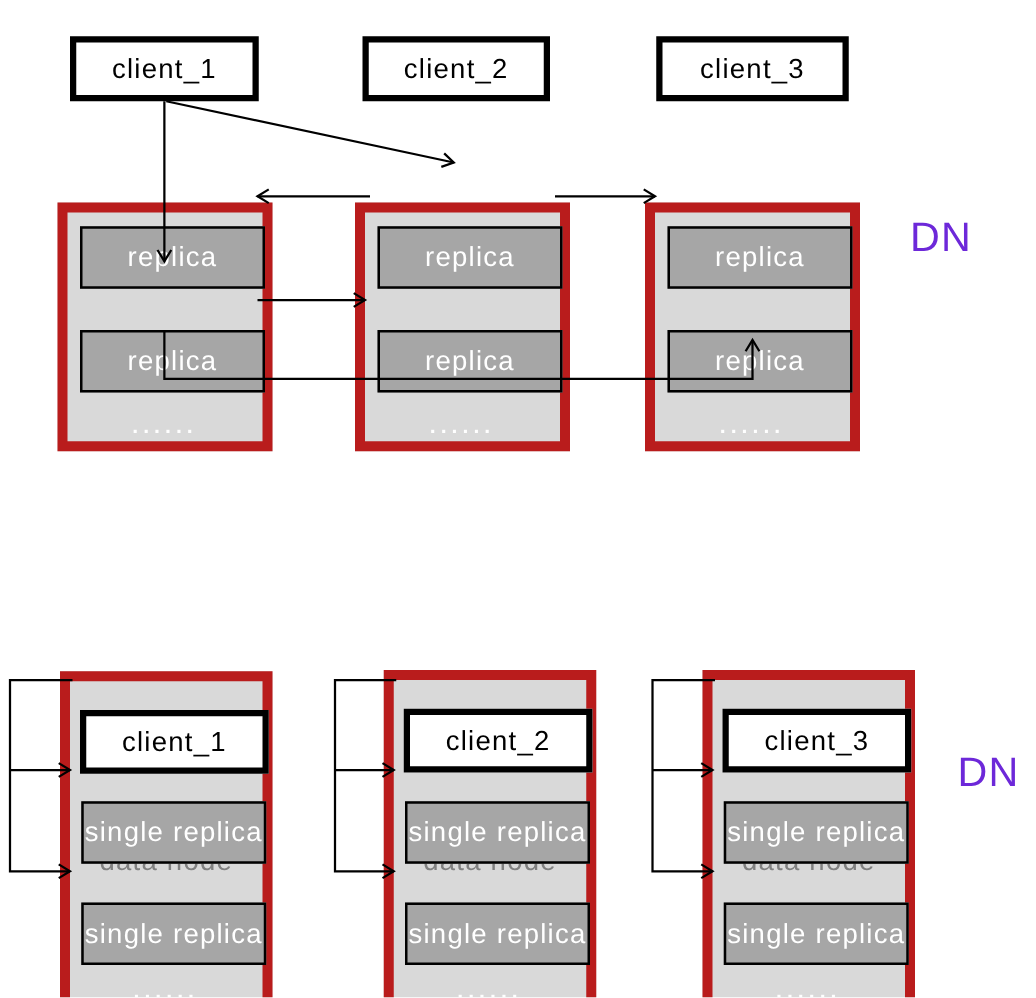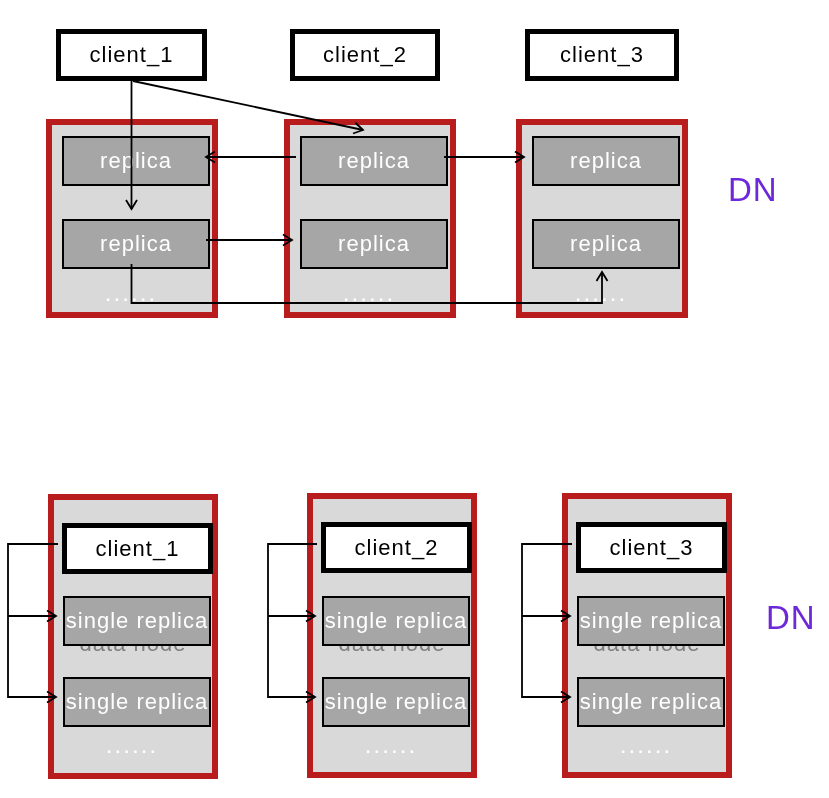--- a/index.html
+++ b/index.html
@@ -21,22 +21,23 @@
     justify-content: center;
     font-size: 22px;
     color: #000000;
     letter-spacing: 1px;
     z-index: 3;
   }
   .dn-container {
     position: absolute;
     box-sizing: border-box;
     background: #d9d9d9;
-    border: 6px solid #b91c1c;
+    border: 8px solid #b91c1c;
     z-index: 1;
+    margin-top: 43px;
   }
   .replica-box {
     position: absolute;
     box-sizing: border-box;
     background: #a6a6a6;
     border: 2px solid #000000;
     display: flex;
     align-items: center;
     justify-content: center;
     text-align: center;

